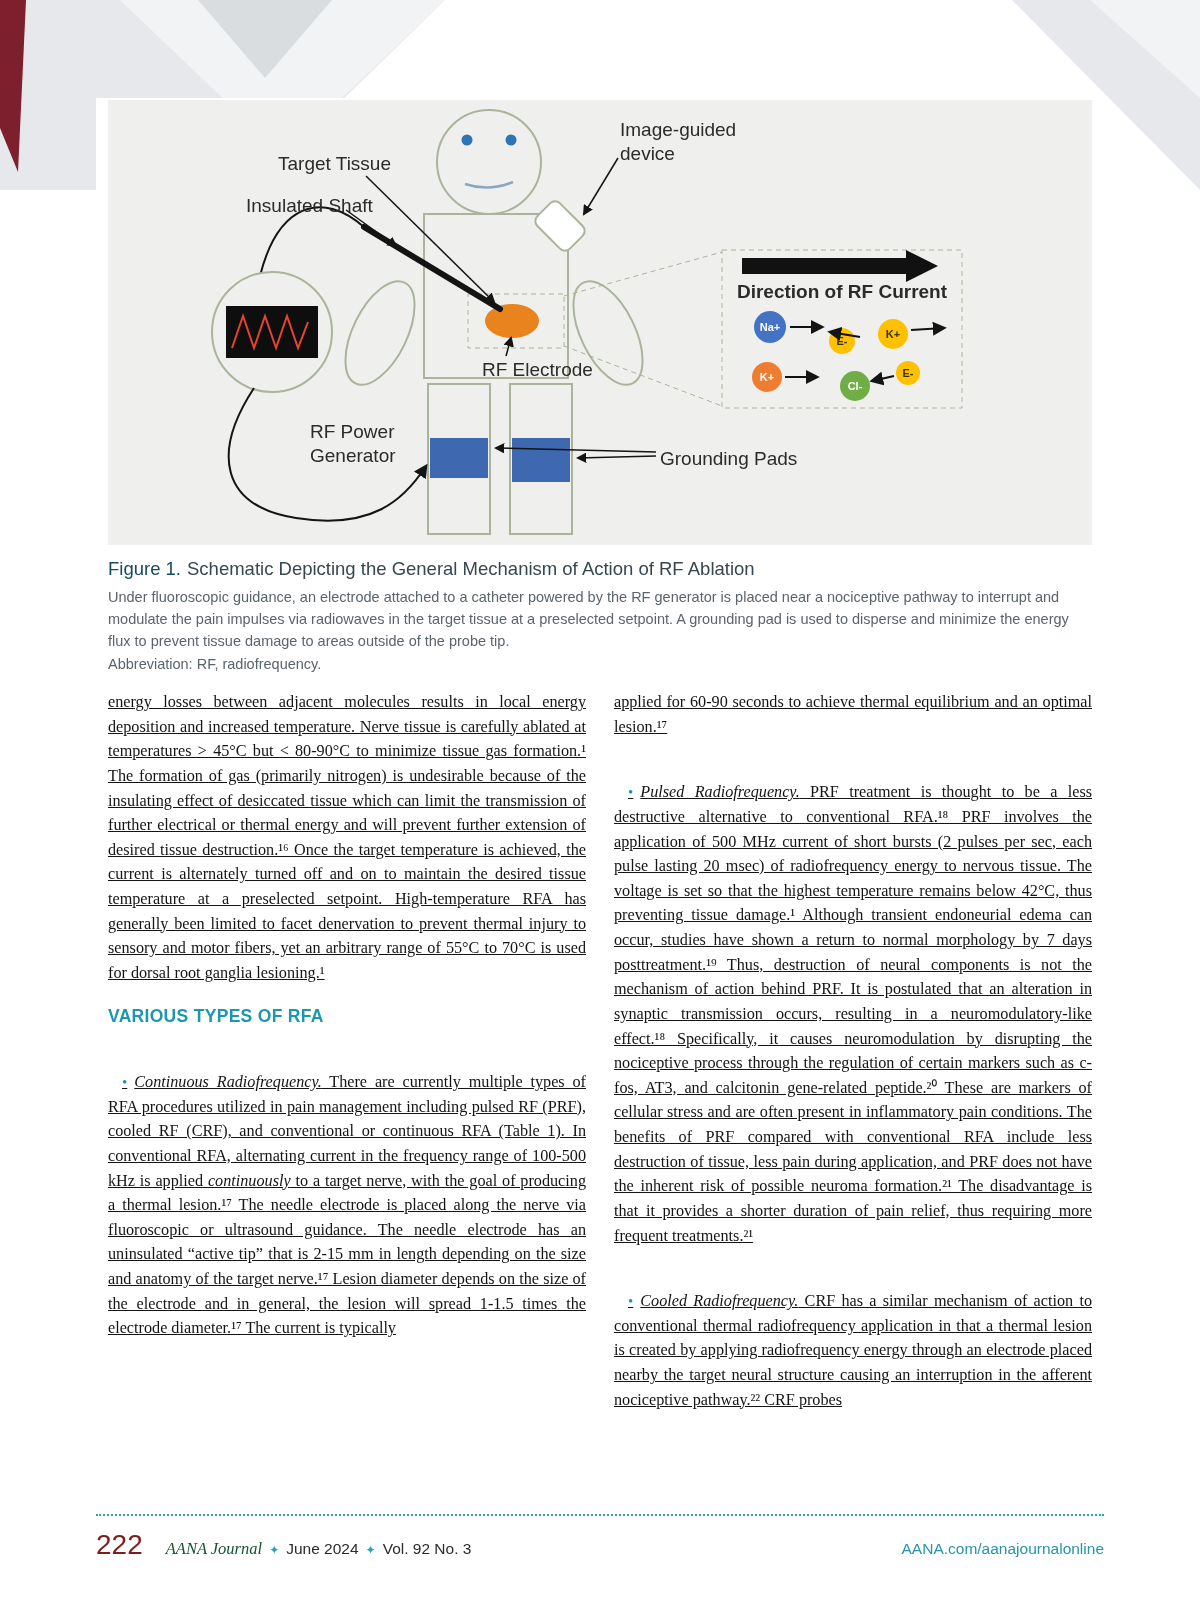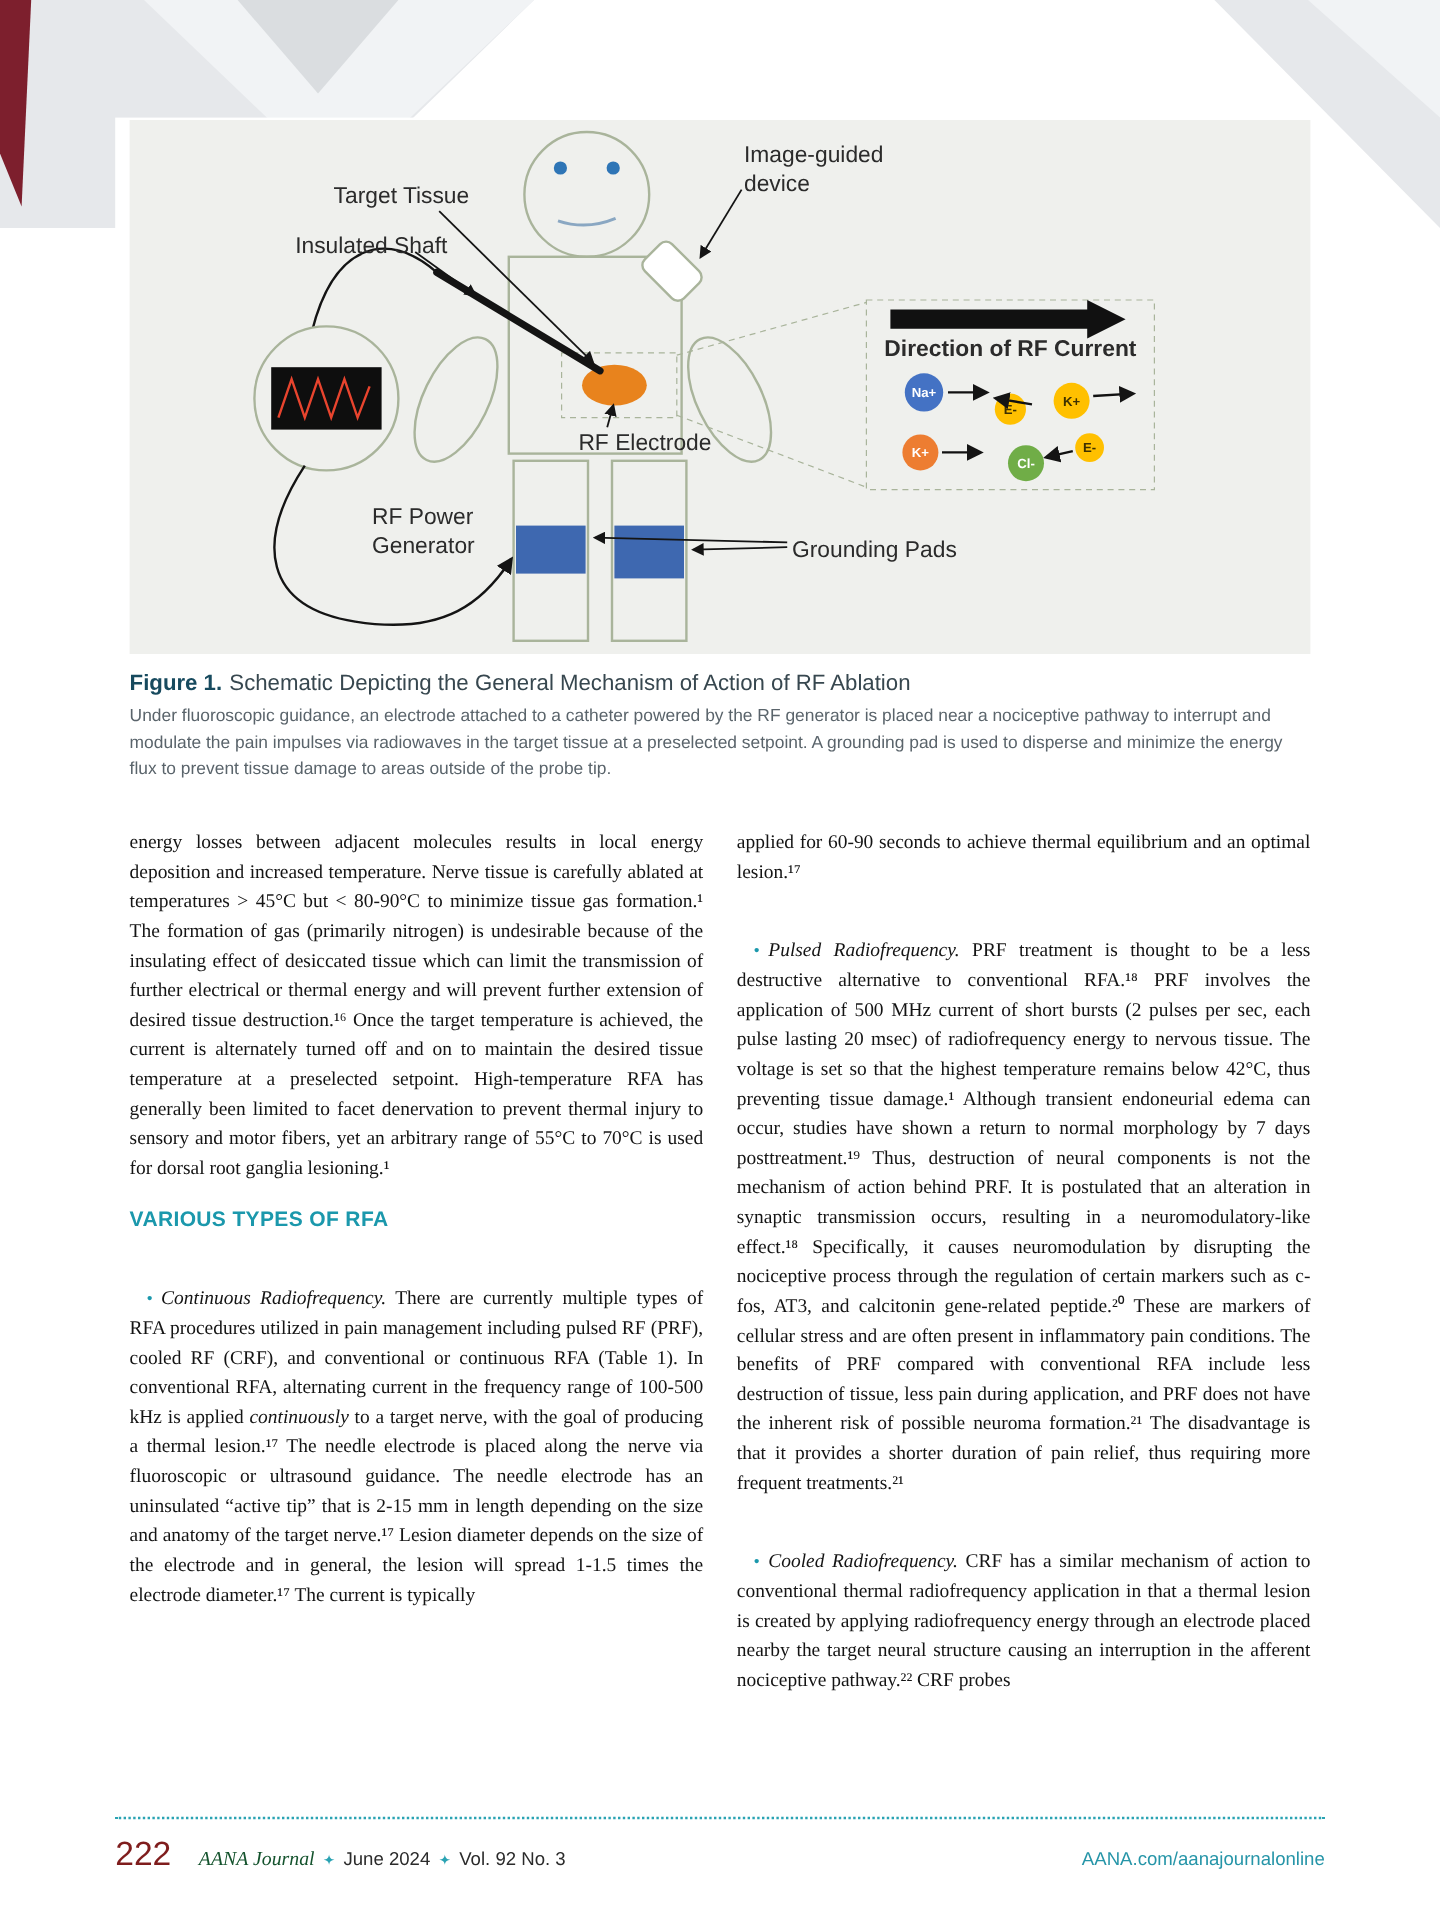--- a/index.html
+++ b/index.html
@@ -29,32 +29,32 @@
   .fig-label.bold { font-weight: bold; }
   .fig-label.center { text-align: center; }
   .ion-text {
     font-family: "Liberation Sans", sans-serif;
     font-size: 11px; font-weight: bold;
   }
 
   
   .caption { position: absolute; left: 108px; top: 558px; width: 984px; font-family: "Liberation Sans", sans-serif; }
   .cap-row { font-size: 18.5px; margin-bottom: 7px; }
-  .cap-label { font-weight: bold; color: #174a5e; }
+  .cap-label { font-weight: normal; color: #174a5e; }
   .cap-title { color: #37474f; margin-left: 6px; }
   .cap-desc { font-size: 14.5px; color: #5a646b; line-height: 1.5; }
   .cap-abbr { font-size: 14.5px; color: #5a646b; line-height: 1.5; margin-top: 2px; }
 
   
   .columns {
     position: absolute; left: 108px; top: 690px;
     width: 984px; display: flex; gap: 28px;
   }
   .col { width: 478px; font-size: 16.2px; line-height: 1.52; color: #141414; text-align: justify; }
-  .para { margin: 0; }
+  .para { margin: 0; text-decoration: underline; }
   .bullet-para { text-indent: 14px; margin-top: 41px; }
   .bullet-dot { color: #1b98ac; margin-right: 7px; font-size: 15px; }
   .lead { font-style: italic; }
   .section-heading {
     font-family: "Liberation Sans", sans-serif;
     color: #1b98ac; font-weight: bold; font-size: 17.5px;
     letter-spacing: 0.3px;
     margin: 17px 0 9px 0; text-align: left; text-indent: 0;
   }
 
@@ -180,20 +180,21 @@
 Generator</div>
   <div class="fig-label" style="left:552px; top:347px;">Grounding Pads</div>
   <div class="fig-label bold center" style="left:624px; top:180px; width:220px;">Direction of RF Current</div>
 </div>
 
 <div class="caption">
   <div class="cap-row">
     <span class="cap-label">Figure 1.</span><span class="cap-title">Schematic Depicting the General Mechanism of Action of RF Ablation</span>
   </div>
   <div class="cap-desc">Under fluoroscopic guidance, an electrode attached to a catheter powered by the RF generator is placed near a nociceptive pathway to interrupt and modulate the pain impulses via radiowaves in the target tissue at a preselected setpoint. A grounding pad is used to disperse and minimize the energy flux to prevent tissue damage to areas outside of the probe tip.</div>
+  <div class="cap-abbr">Abbreviation: RF, radiofrequency.</div>
 </div>
 
 <div class="columns">
   <div class="col">
     <p class="para">energy losses between adjacent molecules results in local energy deposition and increased temperature. Nerve tissue is carefully ablated at temperatures &gt; 45°C but &lt; 80-90°C to minimize tissue gas formation.¹ The formation of gas (primarily nitrogen) is undesirable because of the insulating effect of desiccated tissue which can limit the transmission of further electrical or thermal energy and will prevent further extension of desired tissue destruction.¹⁶ Once the target temperature is achieved, the current is alternately turned off and on to maintain the desired tissue temperature at a preselected setpoint. High-temperature RFA has generally been limited to facet denervation to prevent thermal injury to sensory and motor fibers, yet an arbitrary range of 55°C to 70°C is used for dorsal root ganglia lesioning.¹</p>
     <h2 class="section-heading">VARIOUS TYPES OF RFA</h2>
     <p class="para bullet-para"><span class="bullet-dot">•</span><span class="lead">Continuous Radiofrequency.</span><span> There are currently multiple types of RFA procedures utilized in pain management including pulsed RF (PRF), cooled RF (CRF), and conventional or continuous RFA (Table 1). In conventional RFA, alternating current in the frequency range of 100-500 kHz is applied </span><em>continuously</em><span> to a target nerve, with the goal of producing a thermal lesion.¹⁷ The needle electrode is placed along the nerve via fluoroscopic or ultrasound guidance. The needle electrode has an uninsulated “active tip” that is 2-15 mm in length depending on the size and anatomy of the target nerve.¹⁷ Lesion diameter depends on the size of the electrode and in general, the lesion will spread 1-1.5 times the electrode diameter.¹⁷ The current is typically</span></p>
   </div>
 
   <div class="col">

